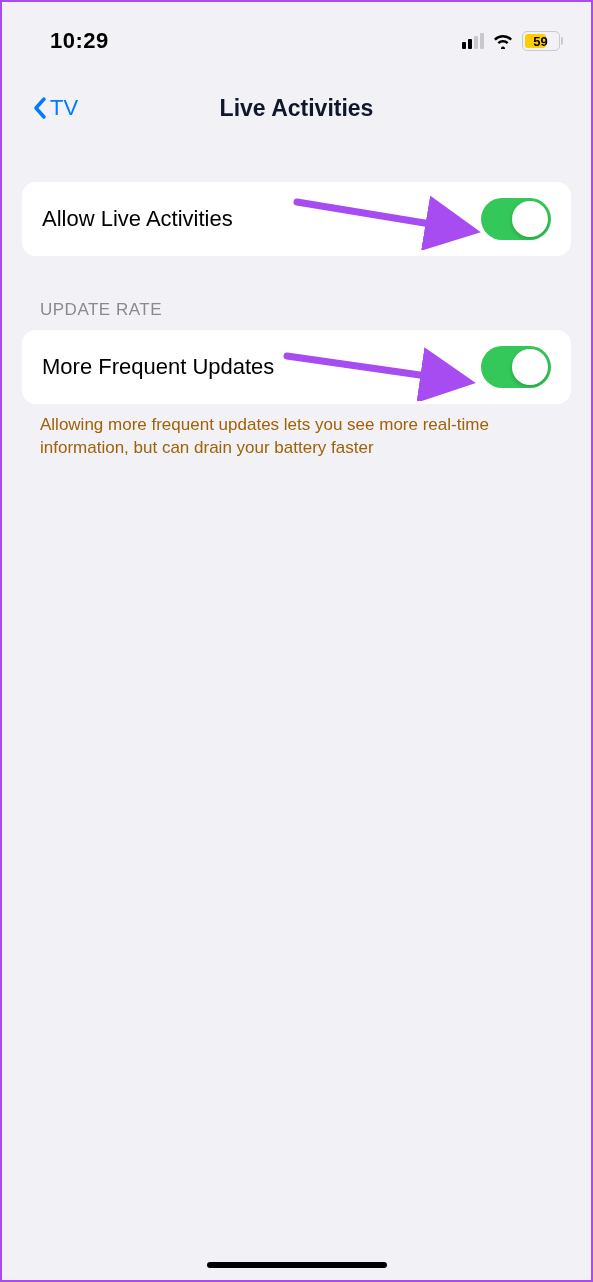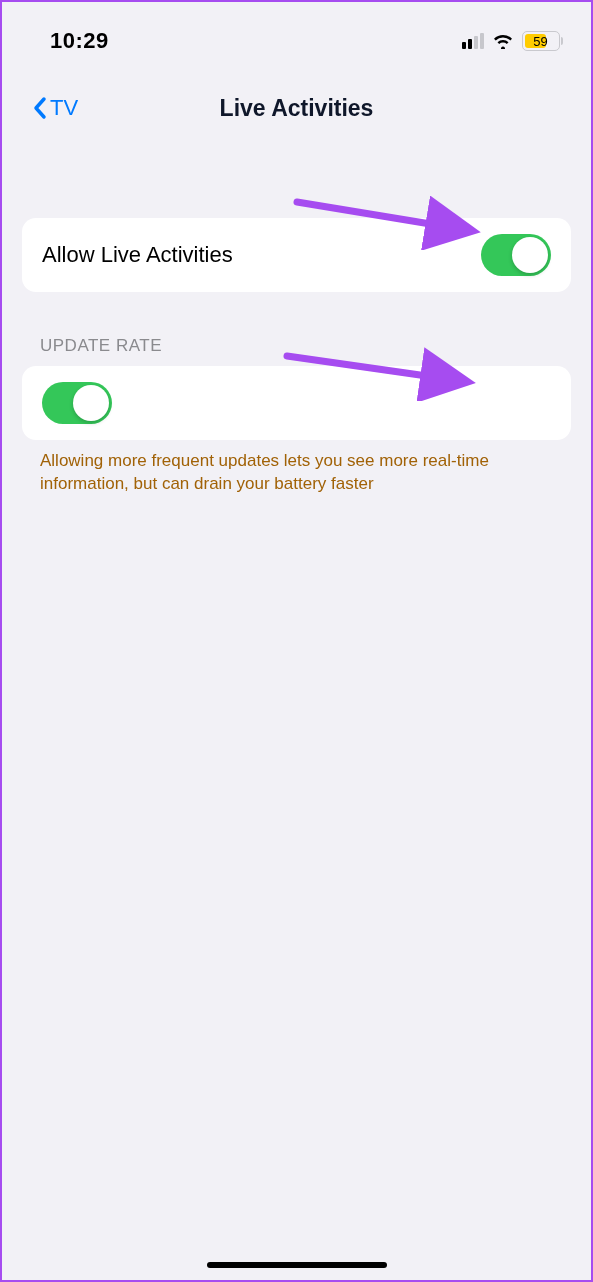--- a/index.html
+++ b/index.html
@@ -44,21 +44,21 @@
       display: flex; align-items: center;
     }
     .battery-fill {
       position: absolute; left: 2px; top: 2px; bottom: 2px;
       width: 60%;
       background: #ffcc00;
       border-radius: 3px;
     }
     .battery-text {
       position: relative; z-index: 1;
-      font-size: 13px; font-weight: 400; color: #000;
+      font-size: 13px; font-weight: 700; color: #000;
       width: 100%; text-align: center;
     }
     .battery-nub {
       width: 2.5px; height: 8px; background: #c9c9ce;
       border-radius: 0 2px 2px 0; margin-left: 1px;
     }
     .nav-bar {
       position: relative; height: 60px; margin-top: 16px;
       display: flex; align-items: center;
     }
@@ -66,21 +66,21 @@
       position: absolute; left: 20px;
       display: flex; align-items: center; gap: 2px;
       color: #007aff; font-size: 22px;
       padding: 6px 10px;
     }
     .back-chevron svg { display: block; }
     .nav-title {
       width: 100%; text-align: center;
       font-size: 23px; font-weight: 600; color: #0f172a;
     }
-    .section { margin-top: 80px; padding: 0 20px; }
+    .section { margin-top: 44px; padding: 0 20px; }
     .section.tight { margin-top: 44px; }
     .section-header {
       font-size: 17px; color: #8a8a8e; letter-spacing: 0.5px;
       padding: 0 18px 10px 18px; text-transform: uppercase;
     }
     .section-footer {
       font-size: 17px; color: #a16207;
       padding: 10px 18px 0 18px; line-height: 1.35;
     }
     .cell-group {
@@ -158,20 +158,21 @@
         <div class="toggle-knob"></div>
       </div>
     </div>
   </div>
 </div>
 
 <div class="section tight">
   <div class="section-header">UPDATE RATE</div>
   <div class="cell-group">
     <div class="cell">
+      <div class="cell-label">More Frequent Updates</div>
       <div class="toggle">
         <div class="toggle-knob"></div>
       </div>
     </div>
   </div>
   <div class="section-footer">Allowing more frequent updates lets you see more real-time information, but can drain your battery faster</div>
 </div>
 
 <svg class="annot-arrow" style="left:290px; top:190px;" width="200" height="58" viewBox="0 0 200 58">
   <defs>

